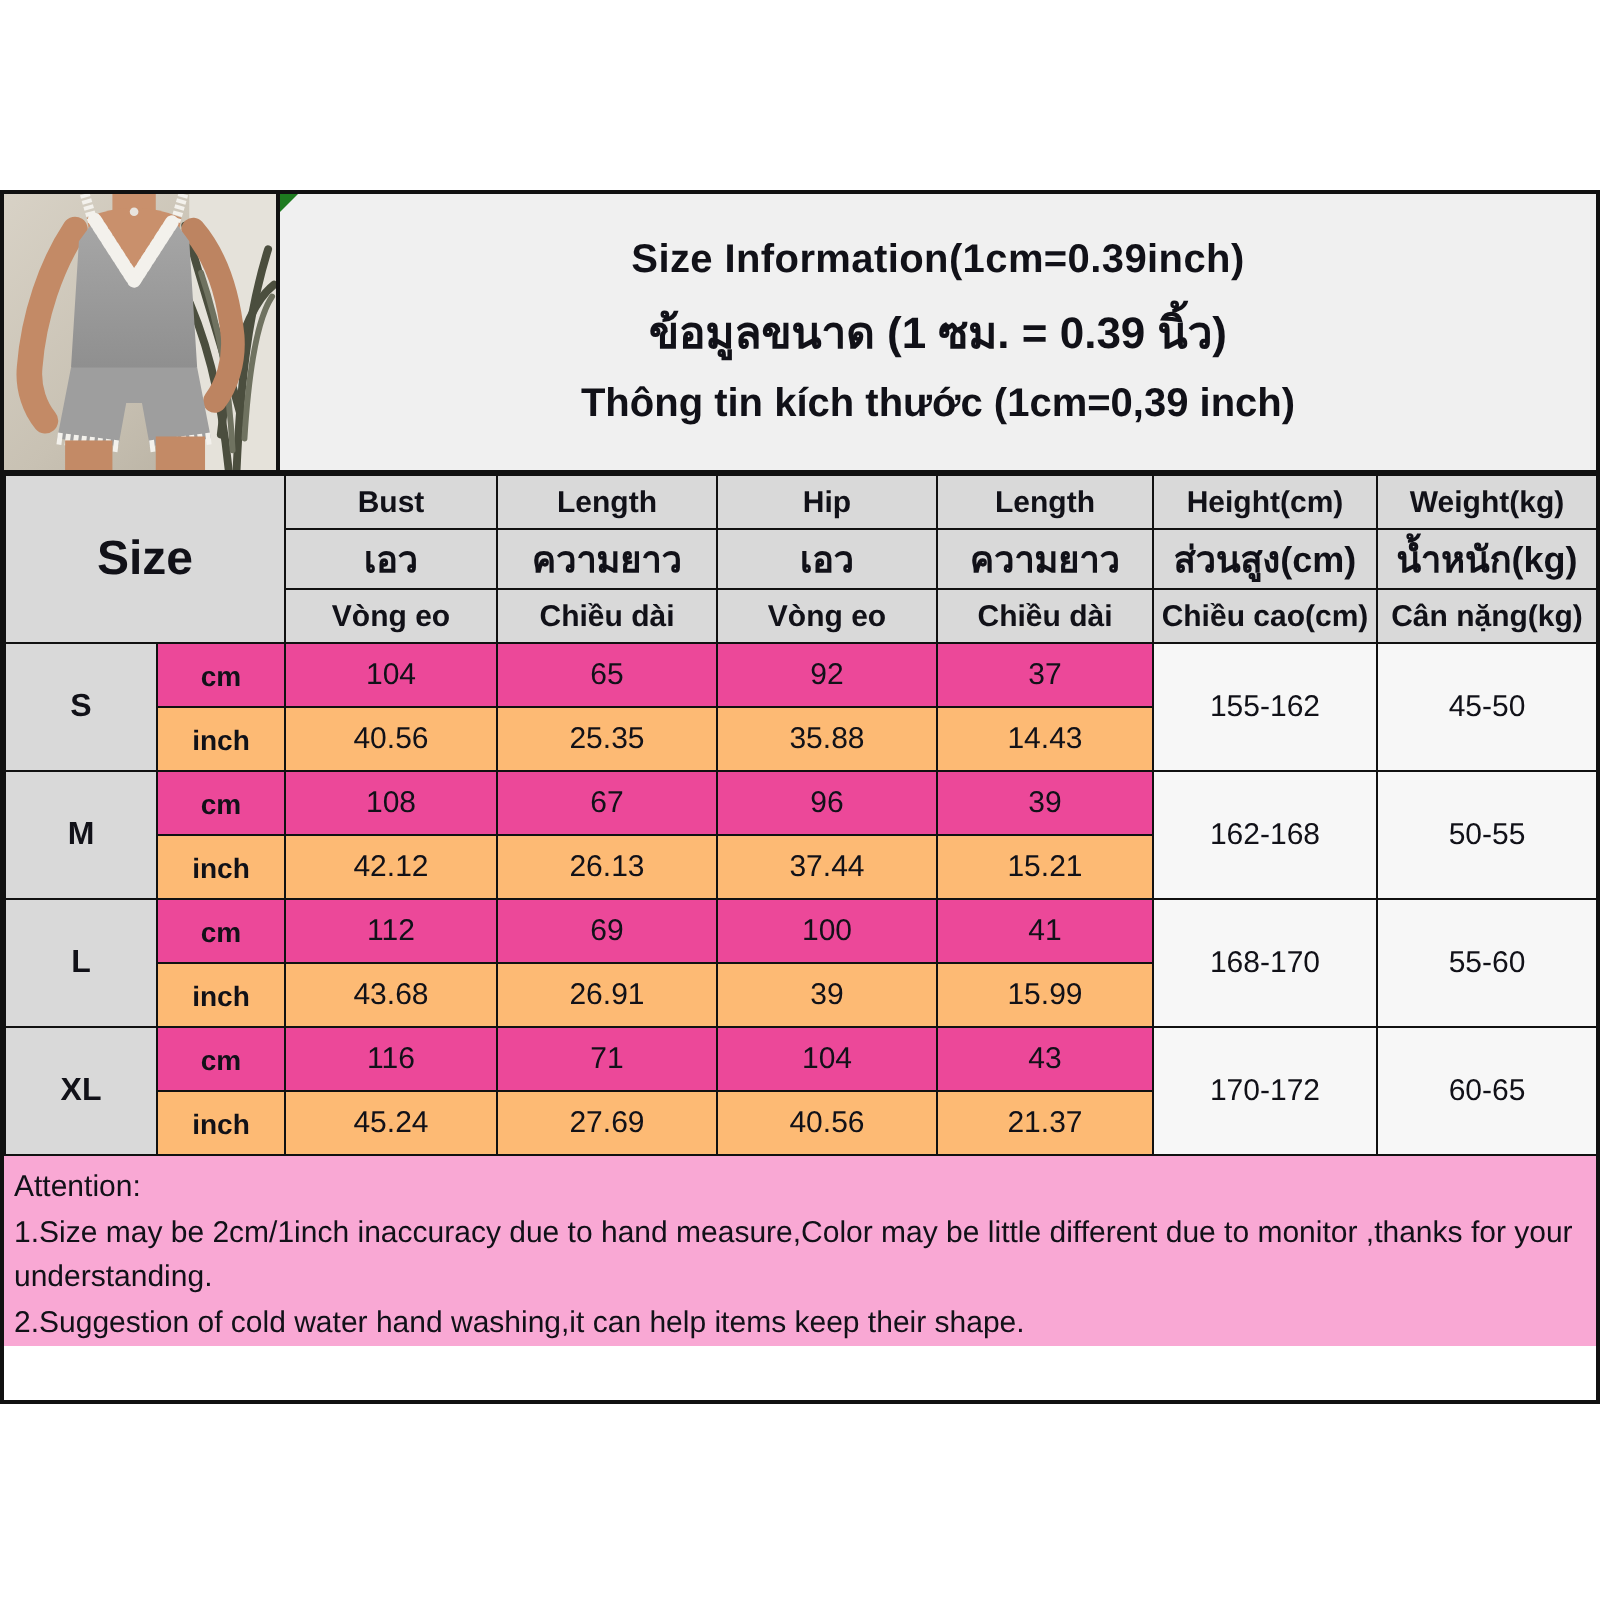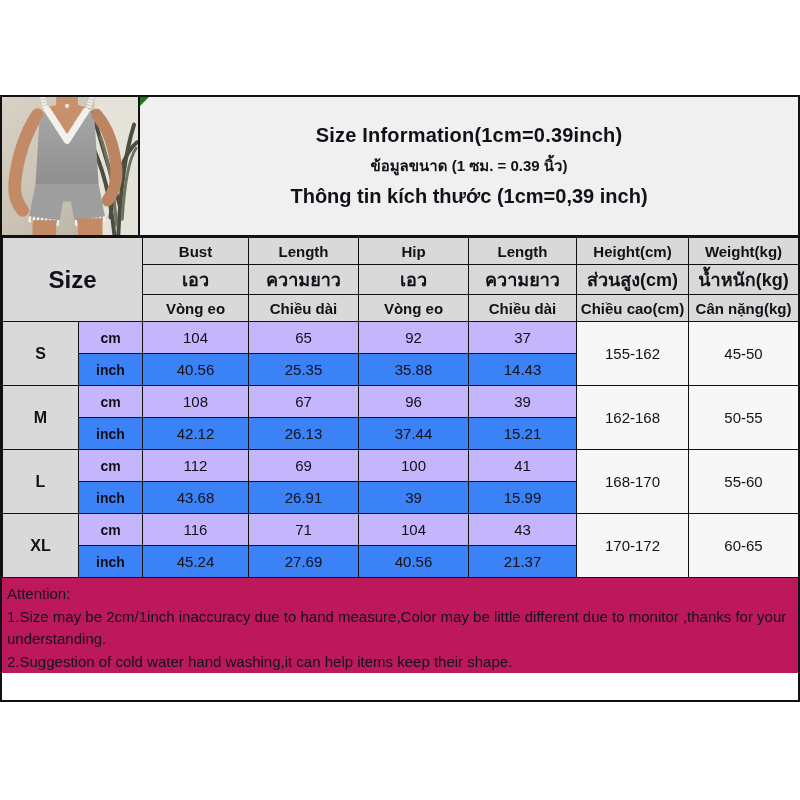--- a/index.html
+++ b/index.html
@@ -17,44 +17,44 @@
   .img-cell { width:138px; min-width:138px; border-right:2px solid #111; box-sizing:border-box; position:relative; overflow:hidden; }
   .img-cell svg { display:block; width:100%; height:100%; }
   .title-cell {
     flex:1; background:#f0f0f0; position:relative;
     display:flex; flex-direction:column; justify-content:center; 
     gap:7px; font-weight:bold; text-align:center;
   }
   .corner-marker { position:absolute; top:0; left:0; width:0; height:0;
     border-top:9px solid #1d7a1f; border-right:9px solid transparent; }
   .title-line-1 { font-size:20px; letter-spacing:0.2px; }
-  .title-line-2 { font-size:15px; }
+  .title-line-2 { font-size:22px; }
   .title-line-3 { font-size:20px; }
   
   table { border-collapse:collapse; table-layout:fixed; width:796px; }
   td { border:1px solid #111; text-align:center; vertical-align:middle;
        padding:0; overflow:hidden; white-space:nowrap; font-size:15px; }
   col.c-size  { width:76px; }
   col.c-unit  { width:64px; }
   col.c-bust  { width:106px; }
   col.c-len1  { width:110px; }
   col.c-hip   { width:110px; }
   col.c-len2  { width:108px; }
   col.c-hgt   { width:112px; }
   col.c-wgt   { width:110px; }
   tr.hdr td { background:#d9d9d9; font-weight:bold; height:26px; }
   tr.hdr-th td { font-size:18px; }
   td.size-corner { background:#d9d9d9; font-size:24px; font-weight:bold; }
-  tr.cm-row td { background:#c4b5fd; height:31px; }
-  tr.inch-row td { background:#3b82f6; height:31px; }
+  tr.cm-row td { background:#ec4899; height:31px; }
+  tr.inch-row td { background:#fdba74; height:31px; }
   td.unit { font-weight:bold; font-size:14px; }
   tr.cm-row td.size-label { background:#d9d9d9; font-weight:bold; font-size:16px; }
   tr.cm-row td.range { background:#f7f7f7; font-weight:normal; }
   
-  .attention { padding:5px 6px 0 5px; font-size:15px; line-height:1.5; background:#be185d; }
+  .attention { padding:5px 6px 0 5px; font-size:15px; line-height:1.5; background:#f9a8d4; }
   .attention div { white-space:normal; }
 </style>
 </head>
 <body>
 
 <div class="sheet">
 
   <div class="top-row">
     <div class="img-cell">
       <svg viewBox="0 0 138 140" preserveAspectRatio="none">

